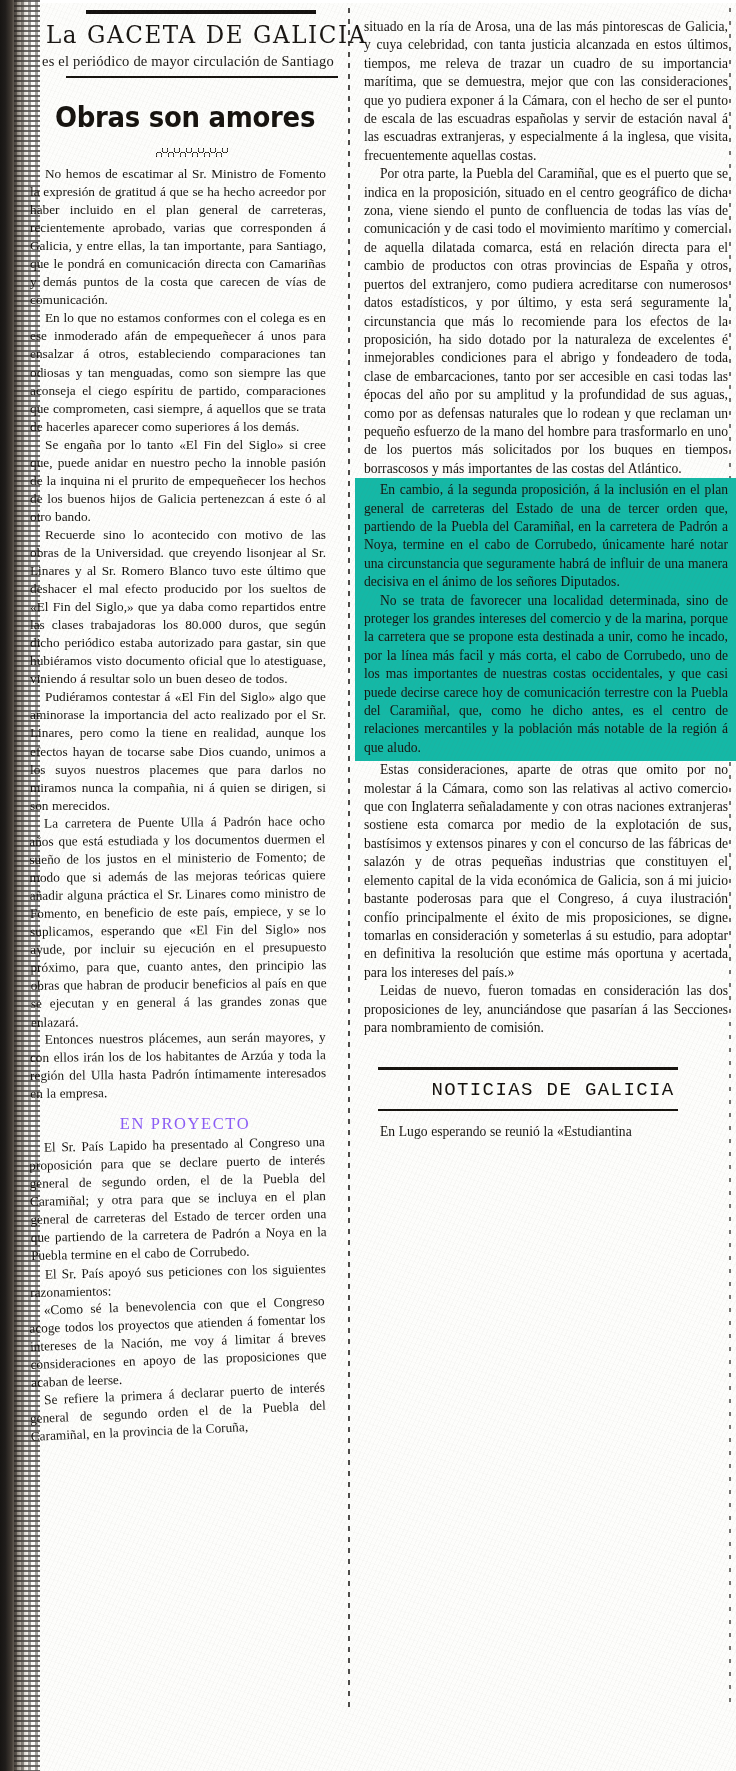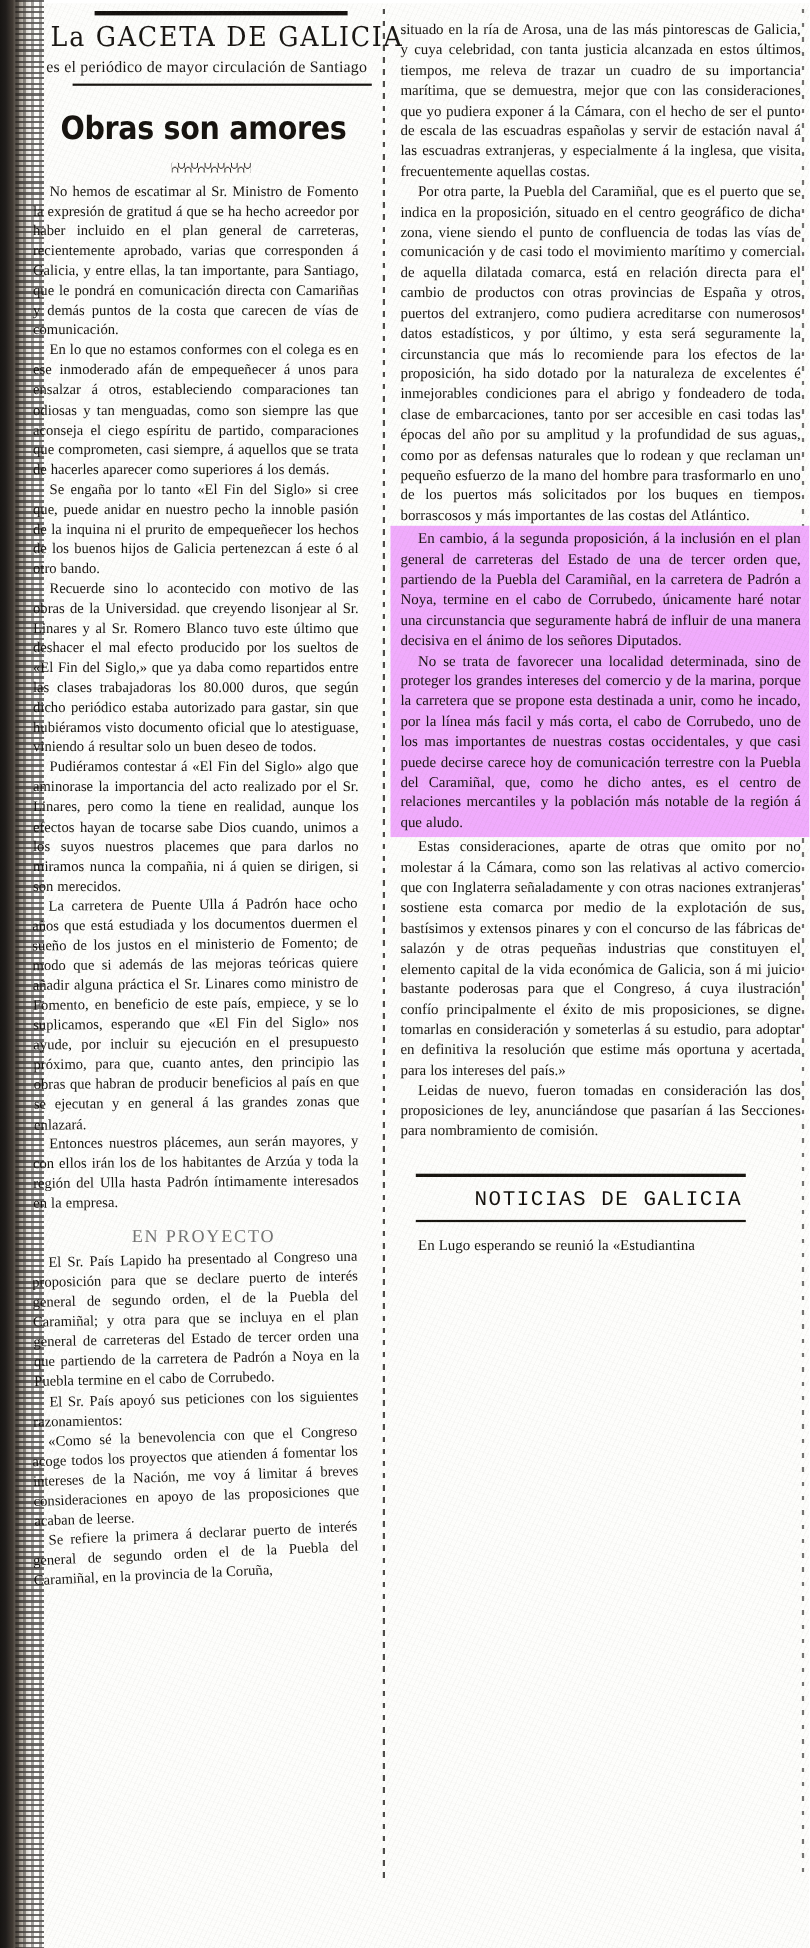--- a/index.html
+++ b/index.html
@@ -155,21 +155,21 @@
       radial-gradient(circle at 9px 2px, rgba(0,0,0,0) 2.4px, #18150f 2.6px, #18150f 3.2px, rgba(0,0,0,0) 3.4px);
     background-size: 12px 9px;
     background-repeat: repeat-x;
   }
 
   
   .sec-head {
     text-align: center;
     font-size: 16.5px;
     letter-spacing: 1.6px;
-    color: #737373;
+    color: #8b5cf6;
     margin: 11px 0 5px 14px;
     font-family: "Liberation Serif", serif;
   }
   .news-head-wrap {
     margin: 20px 0 0 0;
     padding-top: 10px;
   }
   .news-rule {
     height: 3px;
     background: #17140f;
@@ -200,21 +200,21 @@
   }
   .col-right p.para {
     font-size: 13.6px;
     line-height: 18.4px;
     text-indent: 16px;
   }
   p.para.noind { text-indent: 0; }
 
   
   .highlight {
-    background: #f0abfc;
+    background: #14b8a6;
     margin: 0 -9px;
     padding: 3px 9px 4px 9px;
   }
   .highlight p.para { background: transparent; }
 
   
   .warp-a { display:block; transform: rotate(-0.55deg); transform-origin: left center; }
   .warp-b { display:block; transform: rotate(-1.15deg); transform-origin: left center; }
   .warp-c { display:block; transform: rotate(-1.9deg); transform-origin: left center; }
   .warp-d { display:block; transform: rotate(-2.6deg); transform-origin: left center; }

